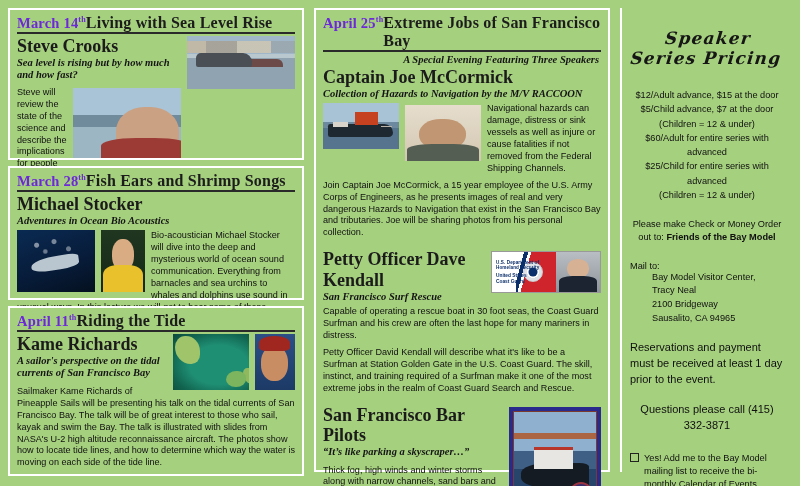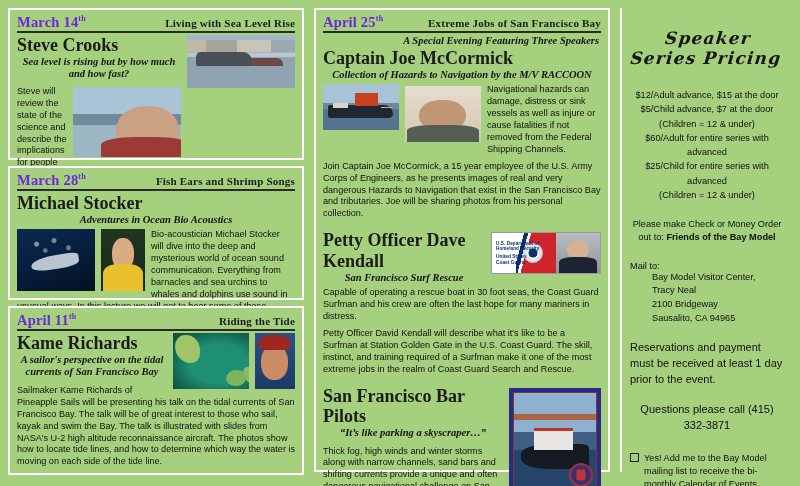--- a/index.html
+++ b/index.html
@@ -35,40 +35,40 @@
     border-bottom: 2px solid #2a2a2a;
     padding-bottom: 0px; margin-bottom: 2px;
     font-family: "Liberation Serif", serif;
   }
   .sec-date {
     font-weight: bold; font-size: 14.5px; color: #6d28d9;
     letter-spacing: .2px; white-space: nowrap;
   }
   .sec-date sup { font-size: 8px; vertical-align: super; }
   .sec-title {
-    flex: 1; text-align: right;
-    font-weight: bold; font-size: 11px; color: #1c1c1c;
+    flex: 1; text-align: left;
+    font-weight: bold; font-size: 16px; color: #1c1c1c;
     letter-spacing: .2px;
   }
   .sec-sub {
     text-align: right; font-family: "Liberation Serif", serif;
     font-weight: bold; font-style: italic; font-size: 10.5px;
     color: #151515; margin: 1px 2px 1px 0;
   }
 
   
   .sp-name {
     font-family: "Liberation Serif", serif;
     font-weight: bold; font-size: 18px; color: #1b1b1b;
     line-height: 1.15; margin-top: 2px;
   }
   .sp-role {
     font-family: "Liberation Serif", serif;
     font-weight: bold; font-style: italic; font-size: 10.5px;
-    color: #141414; line-height: 1.2; margin-bottom: 3px; text-align: center;
+    color: #141414; line-height: 1.2; margin-bottom: 3px;
   }
   .body-txt {
     font-size: 9.1px; line-height: 1.31; color: #111111;
     text-align: left;
   }
   .body-txt p { margin-bottom: 5px; }
   .body-txt p:last-child { margin-bottom: 0; }
 
   
   .ph { position: relative; overflow: hidden; display:block; }

